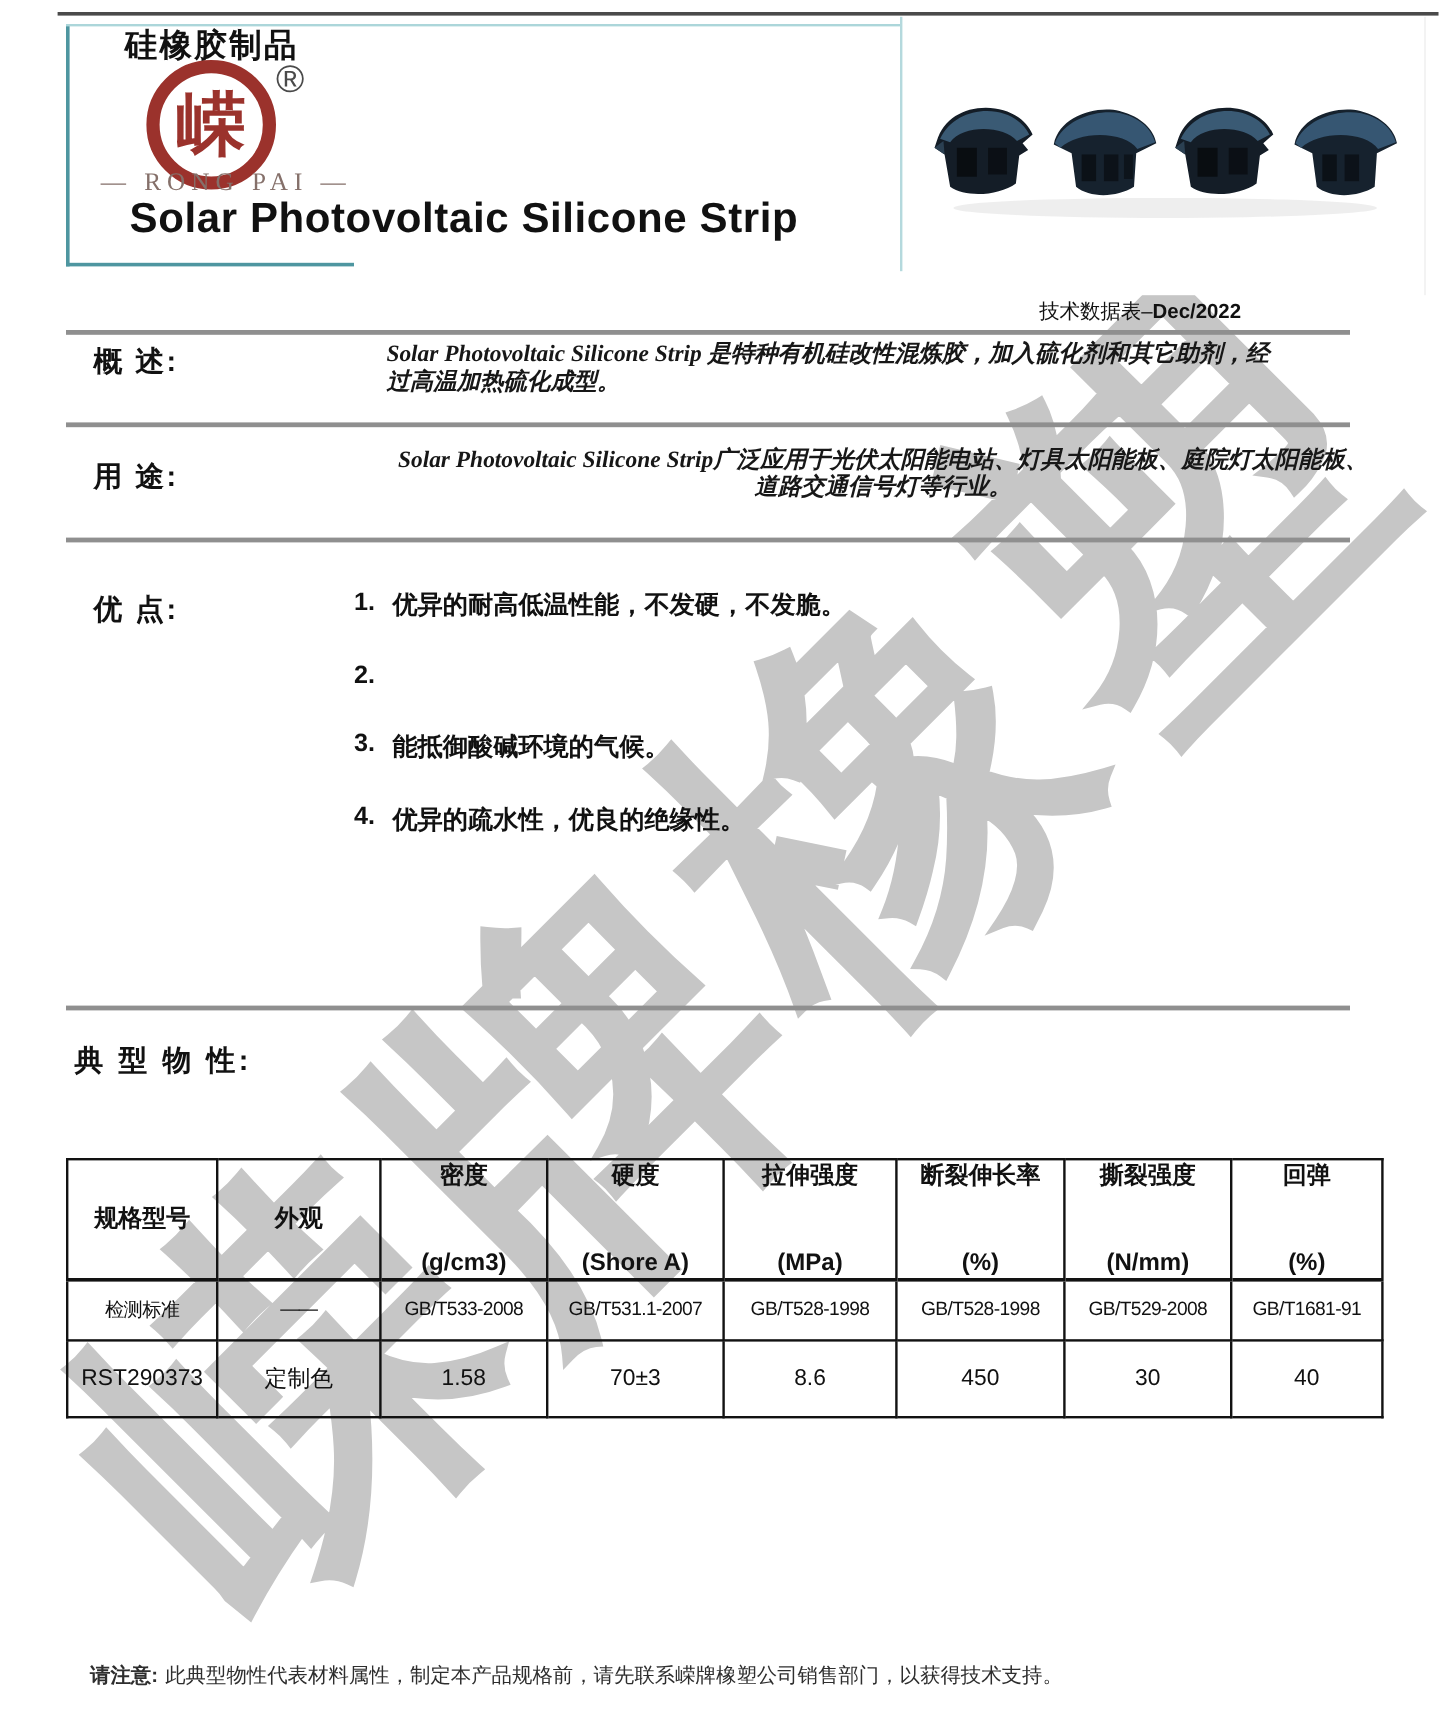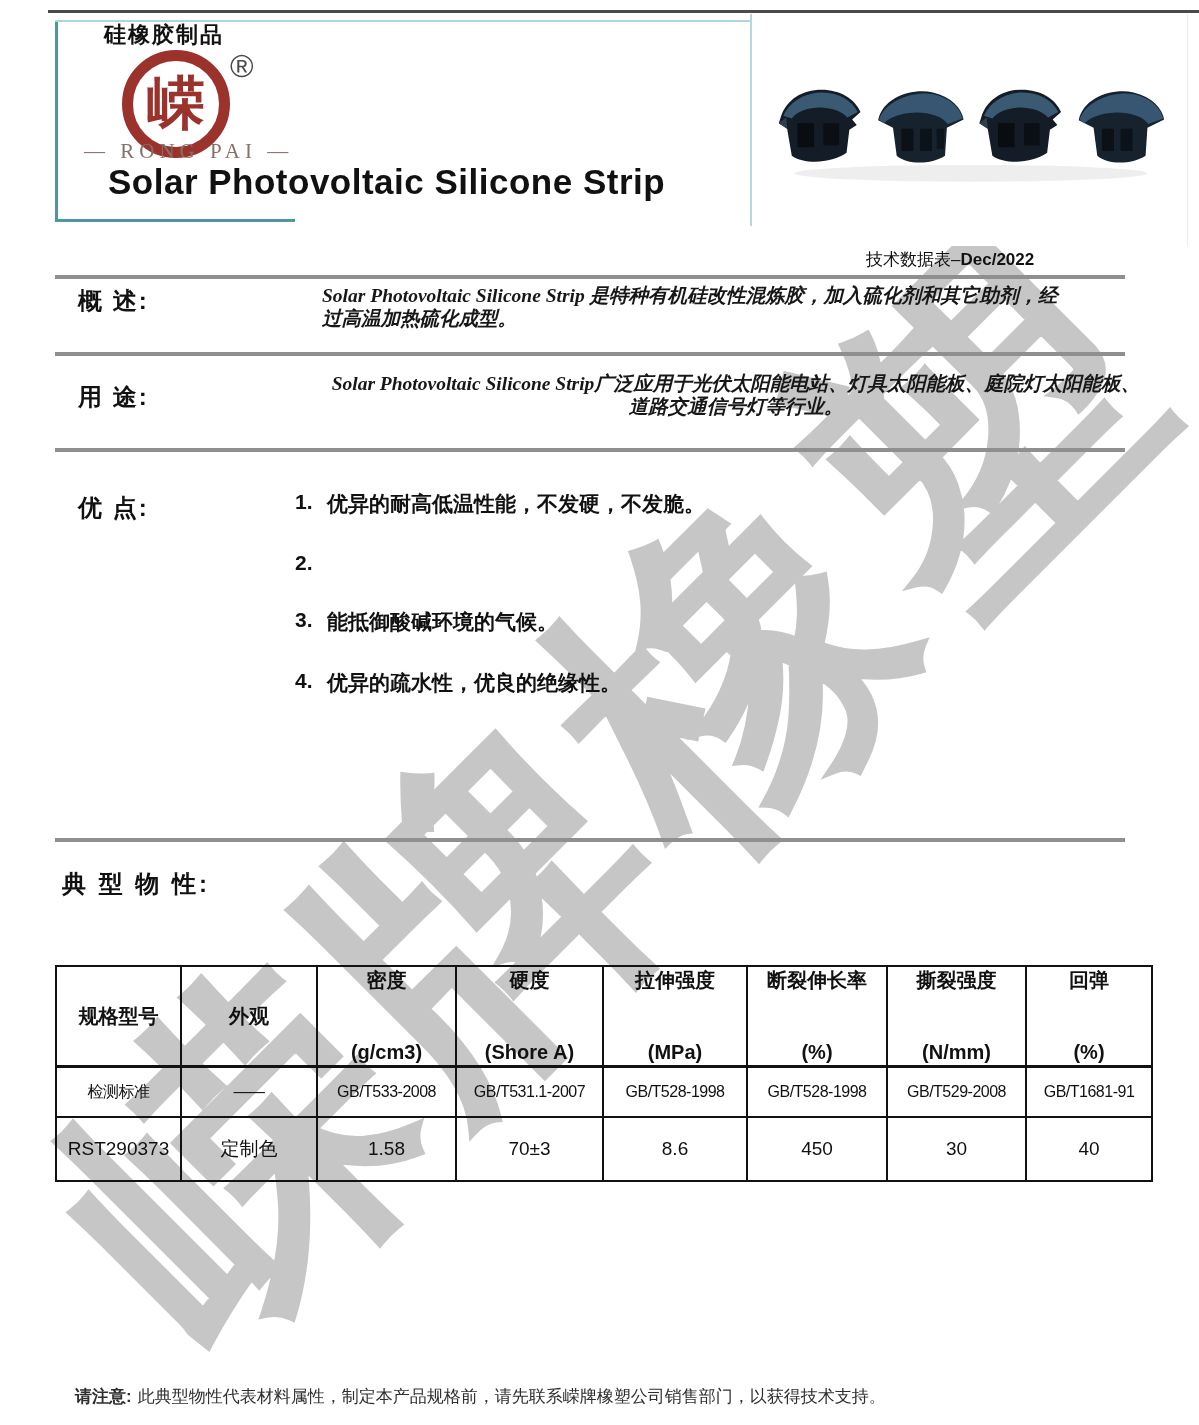--- a/index.html
+++ b/index.html
@@ -16,21 +16,21 @@
     font-family:"Liberation Sans","DejaVu Sans",sans-serif;
     user-select:none;pointer-events:none;
   }
   .layer{position:absolute;z-index:1;}
   
   .top-rule{left:48px;top:10px;width:1151px;height:3px;background:#4a4a4a;}
   .lbox-left{left:55px;top:20px;width:3px;height:202px;background:#4e96a0;}
   .lbox-top{left:55px;top:20px;width:696px;height:2px;background:#acd6da;}
   .lbox-bottom{left:55px;top:219px;width:240px;height:3px;background:#4e96a0;}
   .lbox-right{left:750px;top:14px;width:2px;height:212px;background:#b4d9dd;}
-  .tagline{left:104px;top:20px;font-size:22px;font-weight:bold;letter-spacing:2px;}
+  .tagline{left:104px;top:20px;font-size:27px;font-weight:bold;letter-spacing:2px;}
   .seal{
     left:122px;top:50px;width:86px;height:86px;border:11px solid #9b322c;border-radius:50%;
     display:flex;align-items:center;justify-content:center;background:#fff;
   }
   .seal-char{font-size:58px;font-weight:bold;color:#9b322c;font-family:"Liberation Serif","DejaVu Serif",serif;}
   .regmark{left:230px;top:48px;font-size:32px;color:#4a4a4a;font-weight:normal;}
   .brandname{
     left:84px;top:139px;font-size:21px;color:#85706a;letter-spacing:5px;
     font-family:"Liberation Serif","DejaVu Serif",serif;
   }

